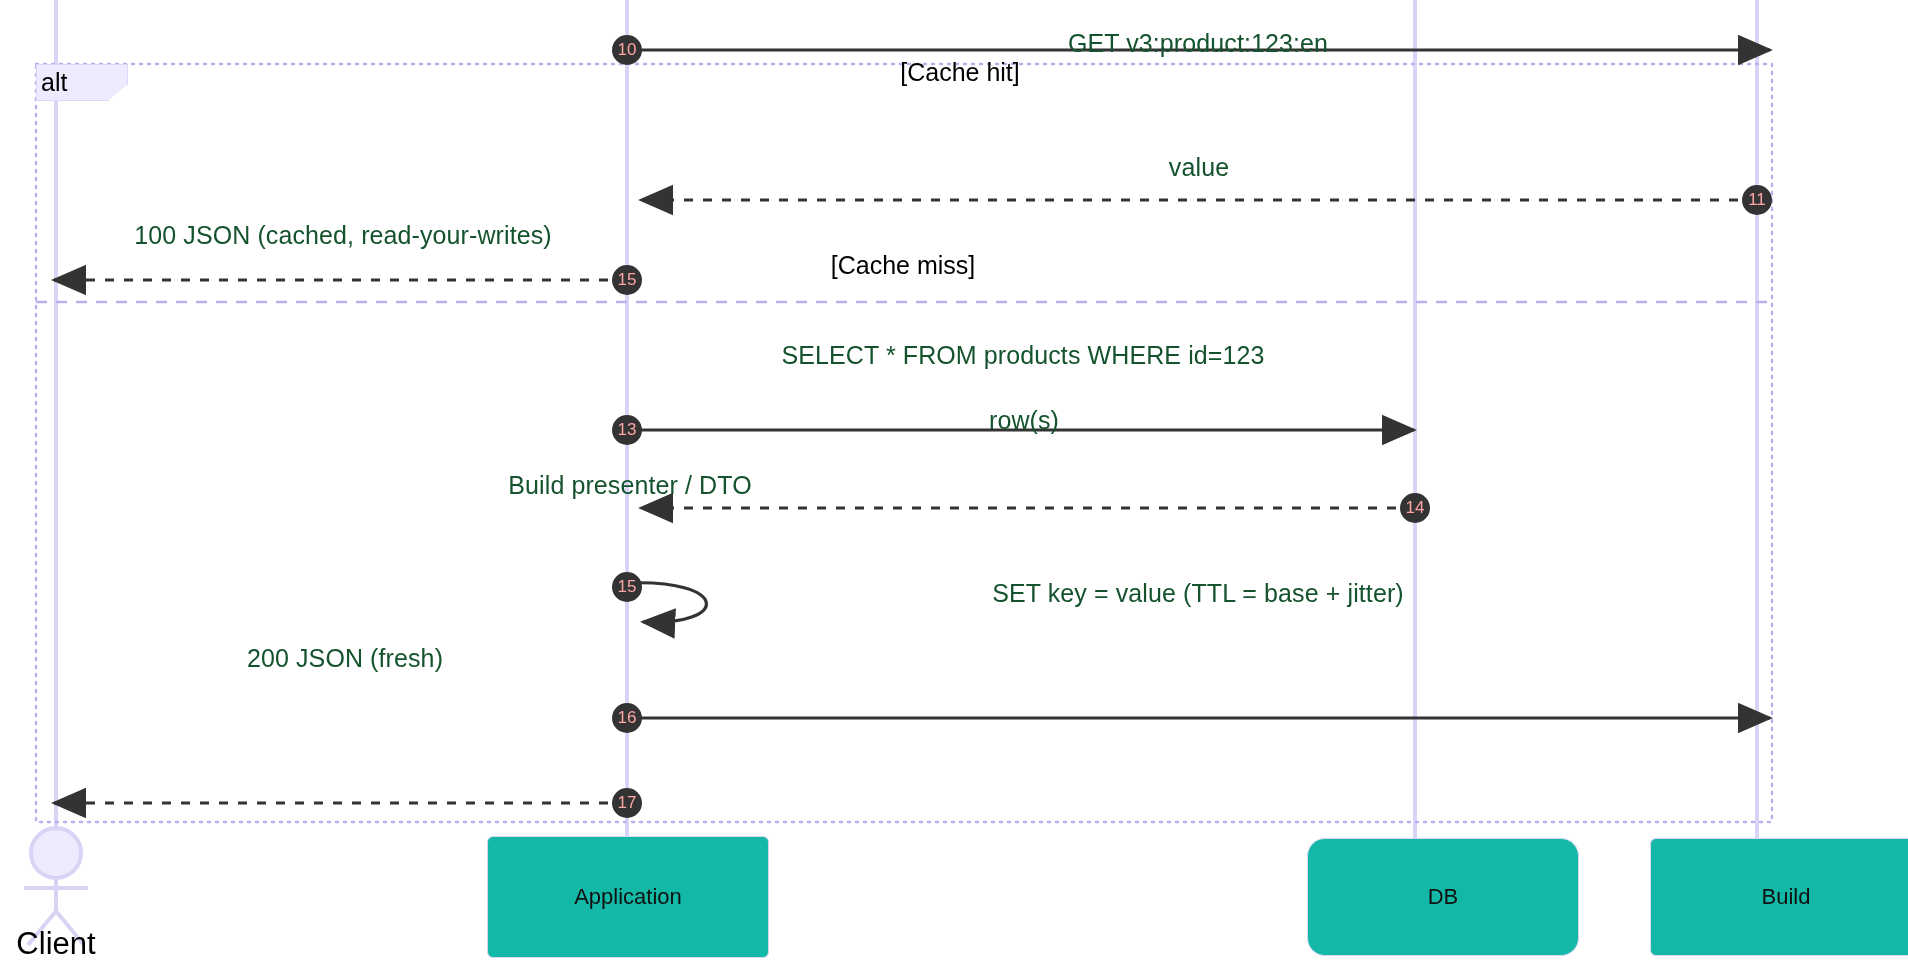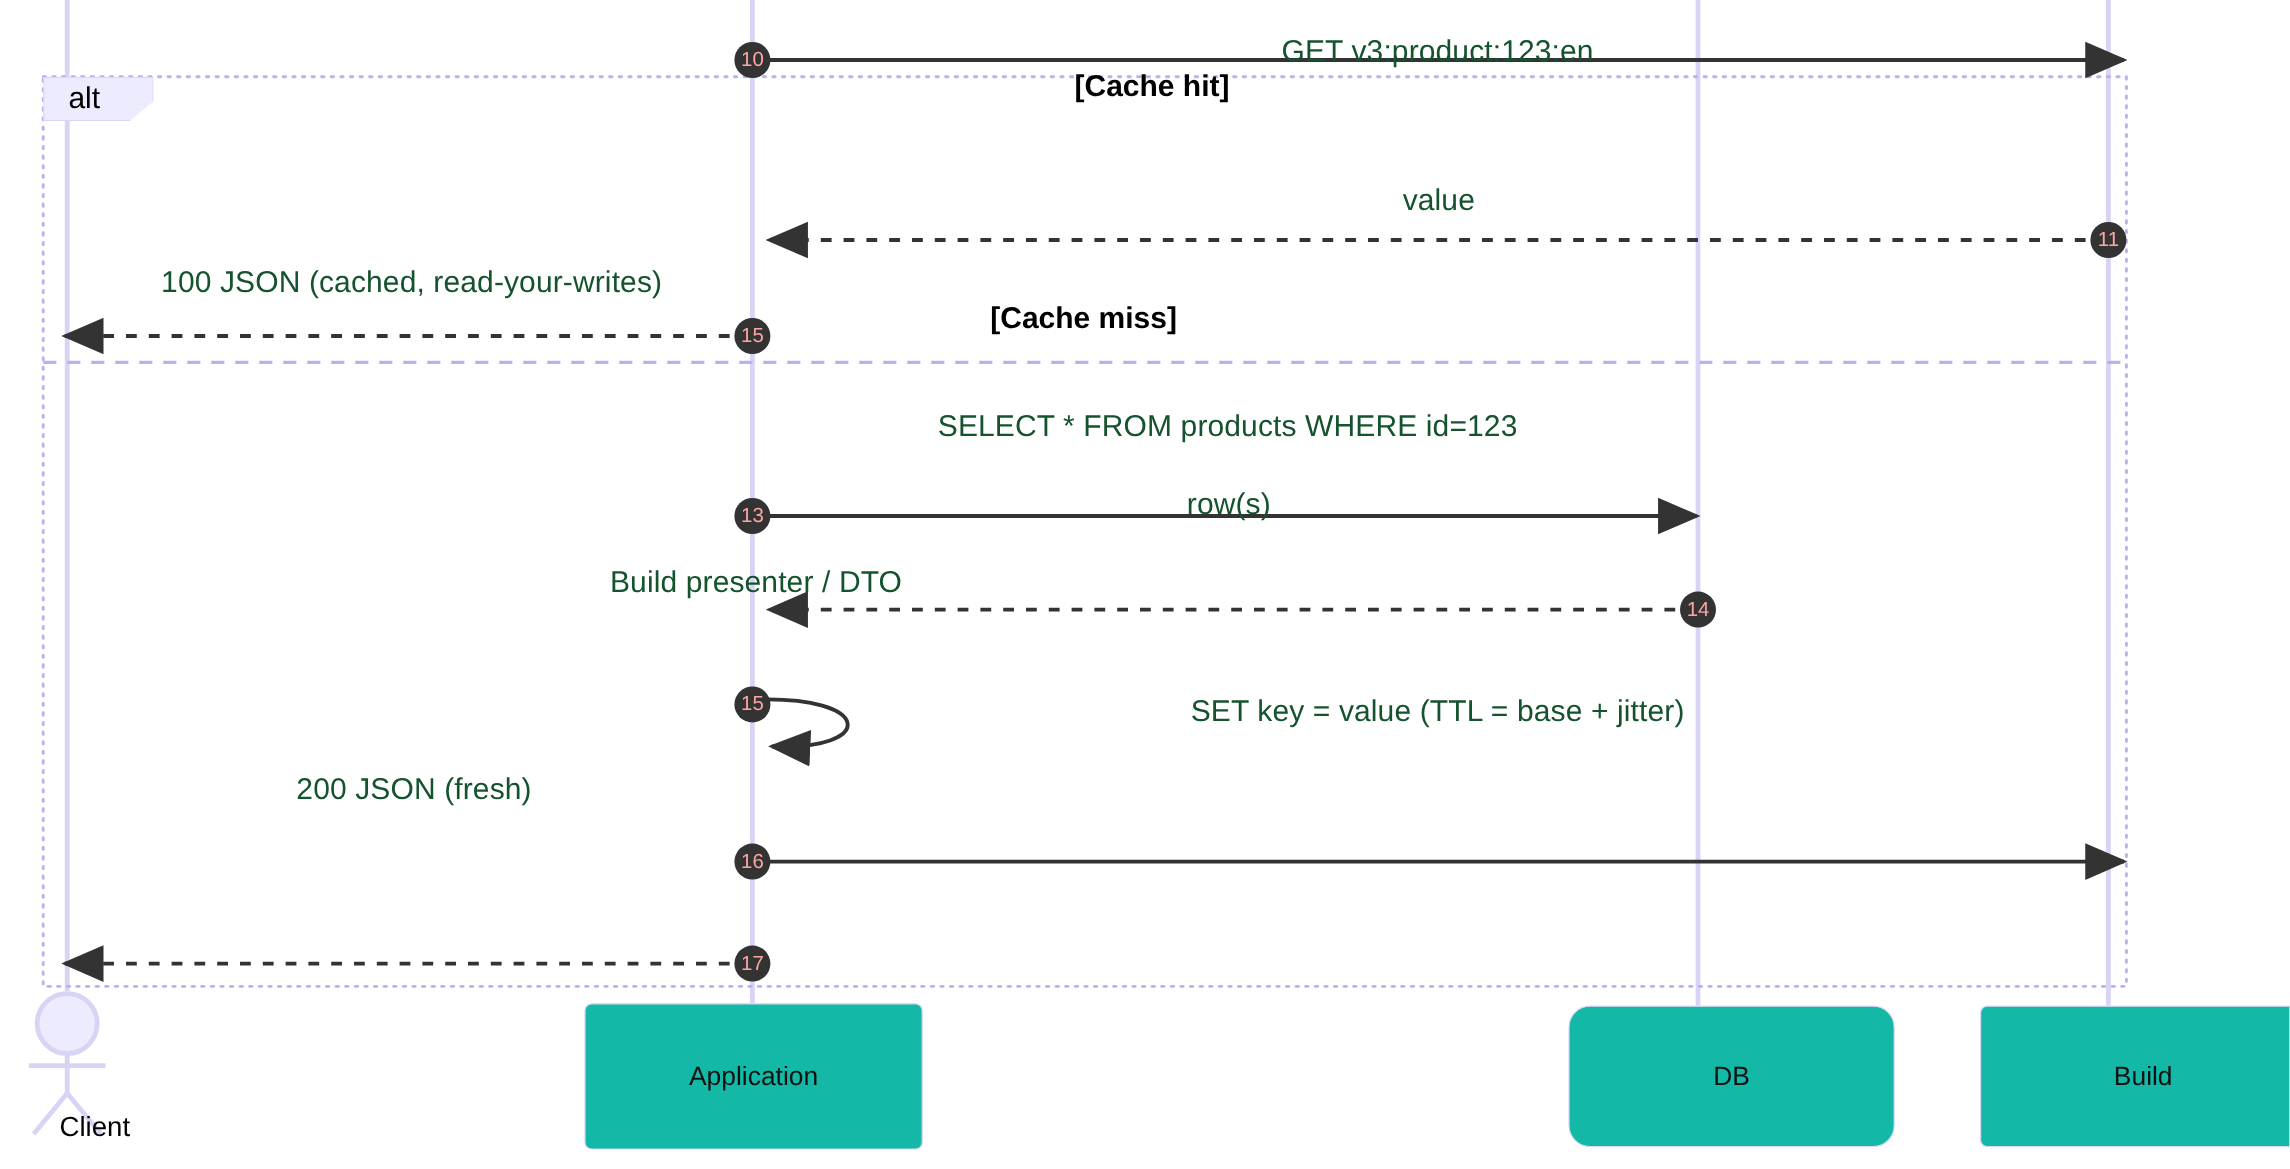--- a/index.html
+++ b/index.html
@@ -23,21 +23,20 @@
     white-space: nowrap;
     transform: translate(-50%, -100%);
     letter-spacing: 0.1px;
   }
   .frag-cond {
     position: absolute;
     font-size: 25px;
     color: #000000;
     white-space: nowrap;
     transform: translate(-50%, 0);
-    font-weight: bold;
   }
   .seq-num {
     position: absolute;
     width: 30px; height: 30px;
     border-radius: 50%;
     background: #333333;
     color: #fca5a5;
     font-size: 17px;
     line-height: 30px;
     text-align: center;
@@ -50,35 +49,34 @@
     border: 1.6px solid #d9d6f7;
     border-radius: 6px;
     display: flex;
     align-items: center;
     justify-content: center;
     font-size: 22px;
     color: #111111;
   }
   .actor-label {
     position: absolute;
-    font-size: 23px;
+    font-size: 31px;
     color: #000000;
     white-space: nowrap;
     transform: translate(-50%, 0);
-    margin-left: 23px;
   }
   .alt-tag {
     position: absolute;
     background: #ececfe;
     border: 1.5px solid #d9d6f7;
     font-size: 25px;
     color: #000000;
     display: flex;
     align-items: center;
-    padding-left: 20px;
+    padding-left: 4px;
     clip-path: polygon(0 0, 100% 0, 100% 55%, 78% 100%, 0 100%);
   }
 </style>
 </head>
 <body>
 
 <div id="diagram">
 
   <svg id="diagram-svg" width="1908" height="974">
     <defs>

